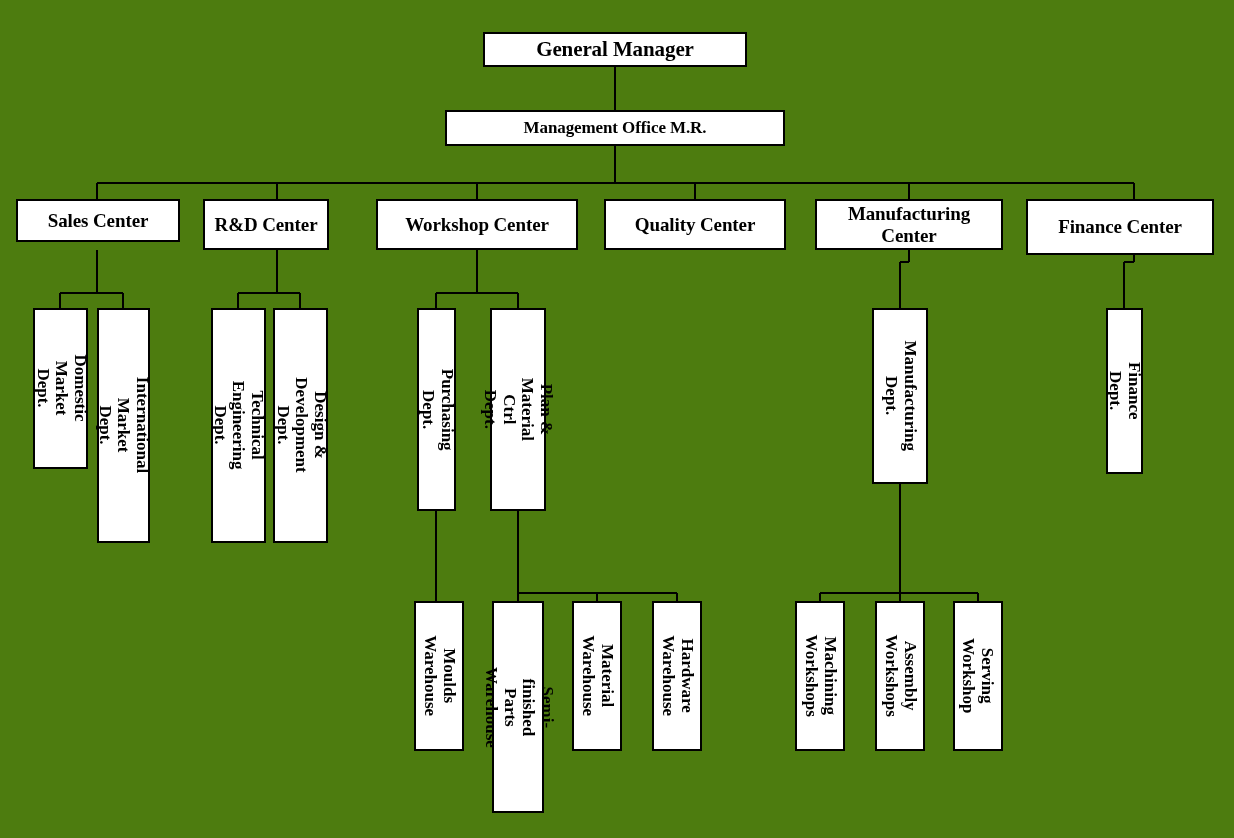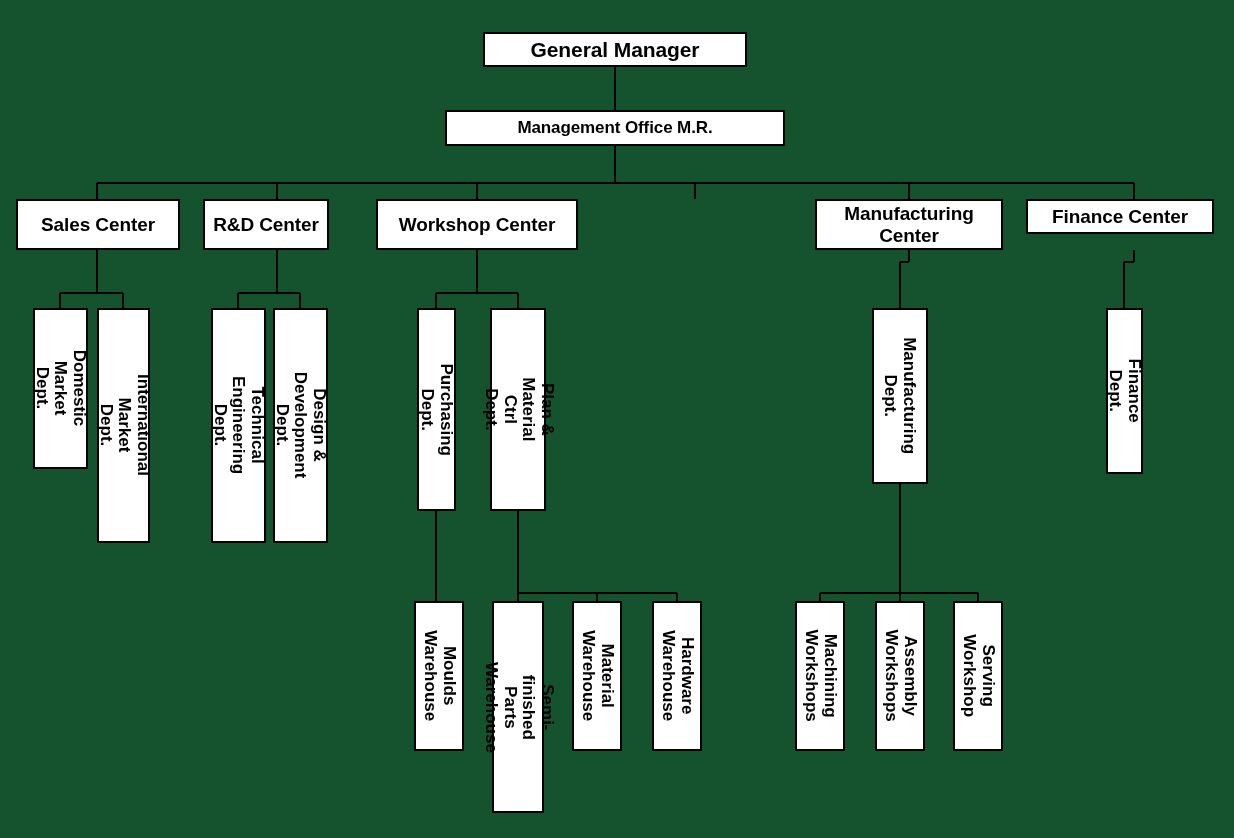--- a/index.html
+++ b/index.html
@@ -4,22 +4,22 @@
 <style>
   html, body {
     margin: 0;
     padding: 0;
     background: #ffffff;
   }
   #chart-root {
     position: relative;
     width: 1234px;
     height: 838px;
-    background: #14532d;
-    font-family: Liberation Sans, sans-serif;
+    background: #4d7c0f;
+    font-family: Liberation Serif, serif;
     overflow: hidden;
   }
   #connector-layer {
     position: absolute;
     left: 0;
     top: 0;
     width: 1234px;
     height: 838px;
     pointer-events: none;
   }
@@ -134,34 +134,37 @@
   </svg>
 
   <div class="node h root" style="left:483px; top:32px; width:264px; height:35px;">
     <span class="node-label">General Manager</span>
   </div>
 
   <div class="node h mgmt" style="left:445px; top:110px; width:340px; height:36px;">
     <span class="node-label">Management Office M.R.</span>
   </div>
 
-  <div class="node h" style="left:16px; top:199px; width:164px; height:51px;">
+  <div class="node h" style="left:16px; top:199px; width:164px; height:43px;">
     <span class="node-label">Sales Center</span>
   </div>
   <div class="node h" style="left:203px; top:199px; width:126px; height:51px;">
     <span class="node-label">R&amp;D Center</span>
   </div>
   <div class="node h" style="left:376px; top:199px; width:202px; height:51px;">
     <span class="node-label">Workshop Center</span>
+  </div>
+  <div class="node h" style="left:604px; top:199px; width:182px; height:51px;">
+    <span class="node-label">Quality Center</span>
   </div>
   <div class="node h" style="left:815px; top:199px; width:188px; height:51px;text-align:center;">
     <span class="node-label">Manufacturing
 Center</span>
   </div>
-  <div class="node h" style="left:1026px; top:199px; width:188px; height:35px;">
+  <div class="node h" style="left:1026px; top:199px; width:188px; height:56px;">
     <span class="node-label">Finance Center</span>
   </div>
 
   <div class="node v" style="left:33px; top:308px; width:55px; height:161px;">
     <span class="vwrap">
       <span class="rot">Domestic
 Market Dept.</span>
     </span>
   </div>
   <div class="node v" style="left:97px; top:308px; width:53px; height:235px;">

